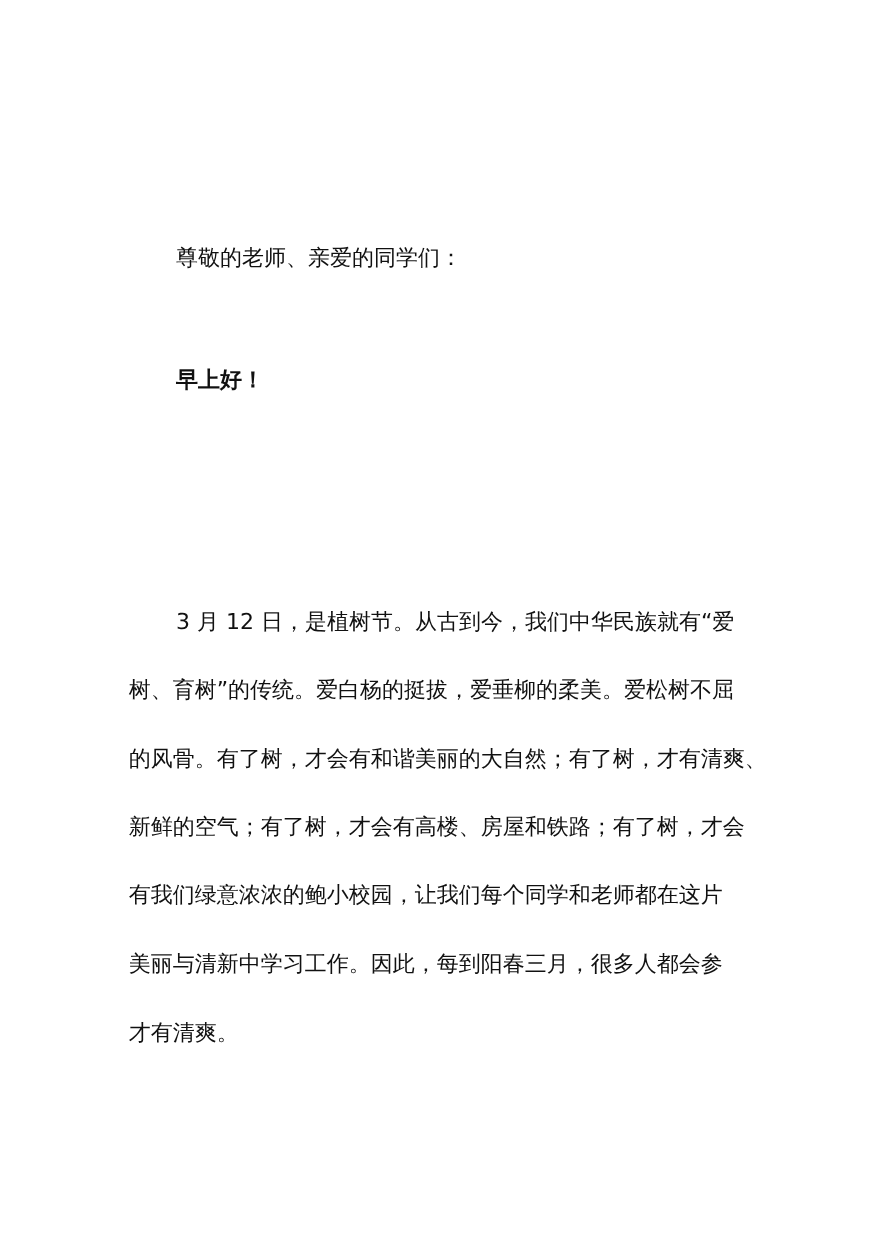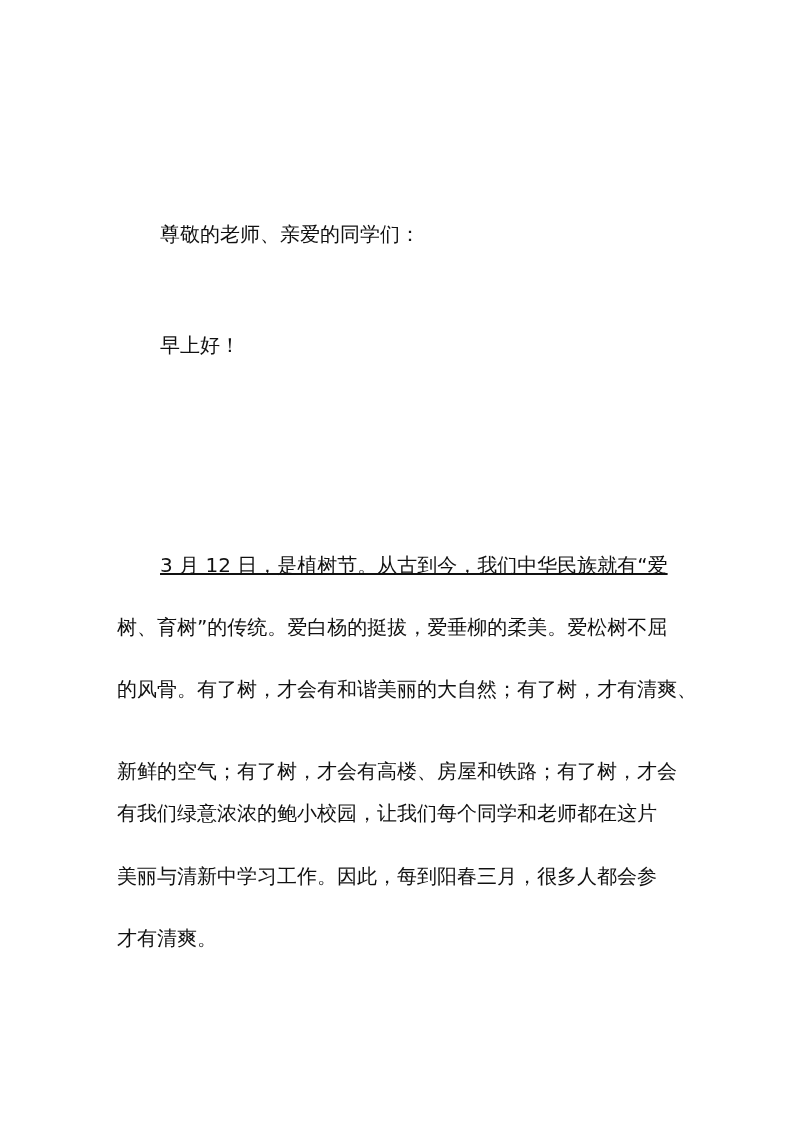--- a/index.html
+++ b/index.html
@@ -33,22 +33,22 @@
     }
     .indent {
       left: 160px;
     }
   </style>
 </head>
 <body>
 
 <div class="page">
   <div class="line indent" style="top:222px;">尊敬的老师、亲爱的同学们：</div>
-  <div class="line indent" style="top:333px;">早上好！</div>
+  <div class="line indent" style="top:333px;font-weight:bold;">早上好！</div>
 
-  <div class="line indent" style="top:553px;text-decoration:underline;">3 月 12 日，是植树节。从古到今，我们中华民族就有“爱</div>
+  <div class="line indent" style="top:553px;">3 月 12 日，是植树节。从古到今，我们中华民族就有“爱</div>
   <div class="line" style="top:677px;">的风骨。有了树，才会有和谐美丽的大自然；有了树，才有清爽、</div>
   <div class="line" style="top:615px;">树、育树”的传统。爱白杨的挺拔，爱垂柳的柔美。爱松树不屈</div>
-  <div class="line" style="top:739px;margin-top:20px;">新鲜的空气；有了树，才会有高楼、房屋和铁路；有了树，才会</div>
+  <div class="line" style="top:739px;">新鲜的空气；有了树，才会有高楼、房屋和铁路；有了树，才会</div>
   <div class="line" style="top:864px;">美丽与清新中学习工作。因此，每到阳春三月，很多人都会参</div>
   <div class="line" style="top:801px;">有我们绿意浓浓的鲍小校园，让我们每个同学和老师都在这片</div>
   <div class="line" style="top:926px;">才有清爽。</div>
 </div>
 
 </body></html>

